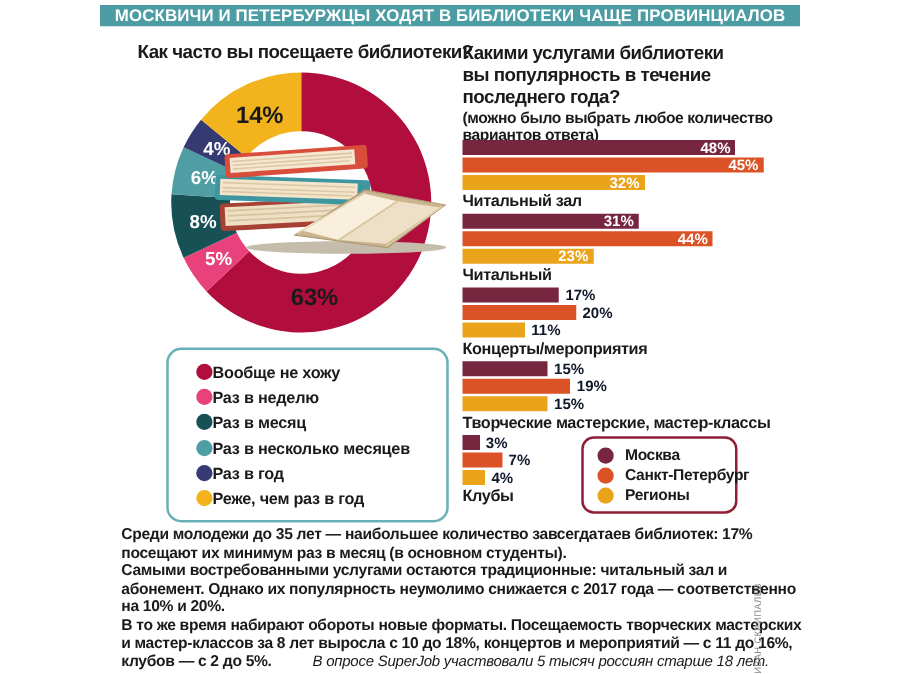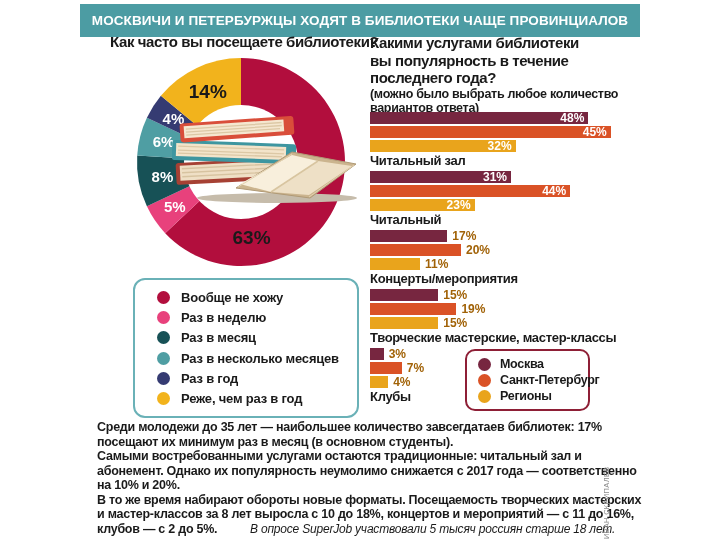--- a/index.html
+++ b/index.html
@@ -1,48 +1,48 @@
 <!DOCTYPE html>
 <html lang="ru"><head>
 <meta charset="utf-8">
 <style>
   html,body{margin:0;padding:0}
   body{
     width:720px;height:539px;position:relative;background:#ffffff;
     font-family:"Liberation Sans",sans-serif;color:#1a1a1a;overflow:hidden;
   }
   .hdr{
-    position:absolute;left:80px;top:4px;width:560px;height:33px;
+    position:absolute;left:80px;top:4px;width:560px;height:17px;
     background:#4c9ca3;display:flex;align-items:center;justify-content:center;
   }
   .hdr span{color:#fff;font-weight:bold;font-size:13.5px;letter-spacing:0.1px;white-space:nowrap}
   .left-title{
     position:absolute;left:110px;top:33px;font-size:15px;font-weight:bold;
     letter-spacing:-0.4px;white-space:nowrap;
   }
   #pie-svg{position:absolute;left:126px;top:47px}
   #books{position:absolute;left:172px;top:110px}
   .plegend{
     position:absolute;left:133px;top:278px;width:208px;height:122px;
     border:2.5px solid #6ab1b7;border-radius:12px;background:#fff;
     padding:7px 0 7px 14px;display:flex;flex-direction:column;justify-content:space-around;
   }
-  .pl-item{display:flex;align-items:center;gap:11px}
+  .pl-item{display:flex;align-items:center;}
   .pl-dot{width:13px;height:13px;border-radius:50%;flex:none;margin-left:8px}
   .pl-label{font-weight:bold;font-size:13px;letter-spacing:-0.2px;white-space:nowrap}
   .right-title{
     position:absolute;left:370px;top:34px;font-weight:bold;font-size:15px;
     line-height:17.5px;letter-spacing:-0.4px;
   }
   .right-sub{font-size:12.5px;line-height:14px;letter-spacing:-0.3px;font-weight:bold}
   #bars{position:absolute;left:370px;top:112px;width:300px}
   .bar-row{height:12px;margin-bottom:2px;display:flex;align-items:center}
   .bar{height:12px;display:flex;align-items:flex-end;justify-content:flex-end;flex:none}
   .bv-in{color:#fff;font-weight:bold;font-size:12px;line-height:12px;padding-right:4px;white-space:nowrap}
-  .bv-out{color:#a16207;font-weight:bold;font-size:12px;line-height:12px;margin-left:5px;white-space:nowrap}
+  .bv-out{color:#0f172a;font-weight:bold;font-size:12px;line-height:12px;margin-left:5px;white-space:nowrap}
   .cat{font-weight:bold;font-size:13px;line-height:13px;margin:1px 0 4px;letter-spacing:-0.3px;white-space:nowrap}
   .blegend{
     position:absolute;left:465px;top:349px;width:110px;height:48px;
     border:2.5px solid #8e1f36;border-radius:10px;background:#fff;
     padding:5px 0 5px 11px;display:flex;flex-direction:column;justify-content:space-around;
   }
   .bl-item{display:flex;align-items:center;gap:9px}
   .bl-dot{width:13px;height:13px;border-radius:50%;flex:none}
   .bl-label{font-weight:bold;font-size:12.5px;letter-spacing:-0.3px;white-space:nowrap}
   .footer{

